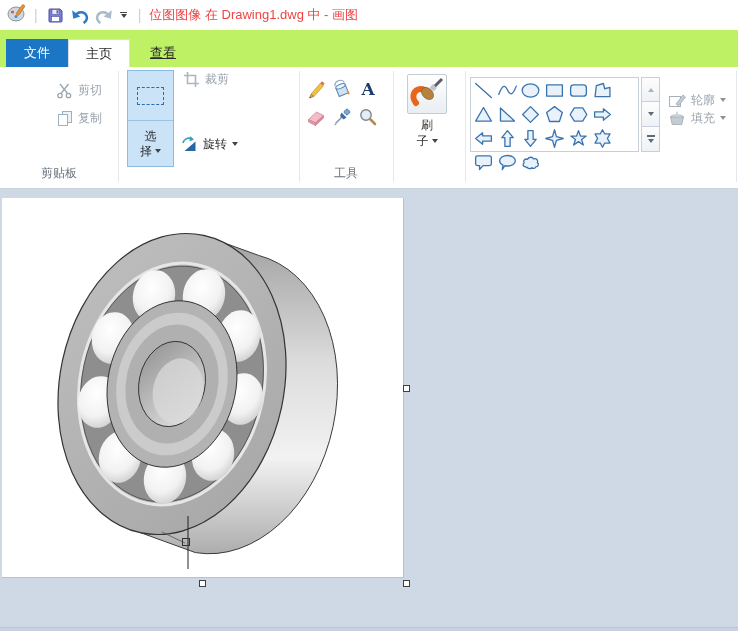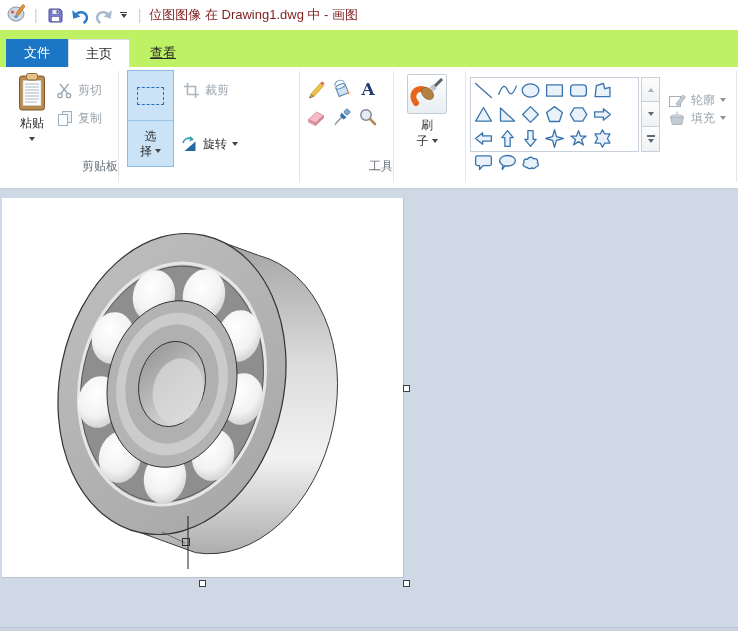--- a/index.html
+++ b/index.html
@@ -10,35 +10,35 @@
   
   .titlebar { position:absolute; left:0; top:0; width:100%; height:30px; background:#fff;
               display:flex; align-items:center; }
   .titlebar .logo { margin-left:7px; }
   .tsep { color:#cfcfcf; font-size:14px; margin:0 6px; }
   .qatbtn { width:24px; height:22px; display:flex; align-items:center; justify-content:center; }
   .qat-more { display:flex; flex-direction:column; align-items:center; gap:1px; width:16px; }
   .qat-more .bar { width:7px; height:1px; background:#444; }
   .caret { width:0; height:0; border-left:3.5px solid transparent; border-right:3.5px solid transparent; border-top:4px solid #444; }
   .caret.gray { border-top-color:#8b949c; }
-  .wtitle { font-size:13px; color:#7f1d1d; white-space:nowrap; margin-left:2px; }
+  .wtitle { font-size:13px; color:#ef4444; white-space:nowrap; margin-left:2px; }
 
   
   .tabrow { position:absolute; left:0; top:30px; width:100%; height:37px; background:#bef264; }
   .tab { position:absolute; top:9px; height:28px; line-height:28px; text-align:center;
          font-size:13px; color:#2b2b2b; }
   .tab-file { left:6px; width:62px; background:#1c76c6; color:#fff; }
   .tab-home { left:68px; width:62px; background:#fff; border:1px solid #d9dee4; border-bottom:none; }
   .tab-view { left:130px; width:66px;text-decoration:underline; }
 
   
   .ribbon { position:absolute; left:0; top:67px; width:100%; height:122px; background:#fff;
             border-bottom:1px solid #c9d2dd; }
   .vsep { position:absolute; top:4px; bottom:6px; width:1px; background:#e3e7ec; }
-  .seclabel { position:absolute; bottom:13px; font-size:12px; color:#69727c; text-align:right; }
+  .seclabel { position:absolute; bottom:6px; font-size:12px; color:#69727c; text-align:center; }
   .rbtn { position:absolute; display:flex; align-items:center; gap:5px; font-size:12px;
           color:#2b2b2b; height:24px; padding:0 2px; white-space:nowrap; }
   .rbtn.disabled { color:#9aa3ad; }
 
   
   .paste-btn { position:absolute; left:8px; top:5px; width:48px; height:94px;
                display:flex; flex-direction:column; align-items:center; }
   .paste-btn .plabel { font-size:12px; color:#2b2b2b; margin-top:3px; }
   .paste-btn .caret { margin-top:5px; }
 
@@ -136,38 +136,20 @@
     <div class="tab tab-view">查看</div>
   </div>
 
   <div class="ribbon">
     <div class="vsep" style="left:118px"></div>
     <div class="vsep" style="left:299px"></div>
     <div class="vsep" style="left:393px"></div>
     <div class="vsep" style="left:465px"></div>
     <div class="vsep" style="left:736px"></div>
 
-    <div class="paste-btn">
-      <svg width="30" height="40" viewBox="0 0 30 40">
-        <rect x="2.5" y="4" width="25" height="34" rx="2.5" fill="#bb8a50" stroke="#7d5a2c"></rect>
-        <rect x="6" y="8.5" width="18" height="25" fill="#fff" stroke="#c9c9c9" stroke-width="0.7"></rect>
-        <g stroke="#a9b4bf" stroke-width="1">
-          <line x1="8" y1="12" x2="22" y2="12"></line>
-            <line x1="8" y1="15" x2="22" y2="15"></line>
-          <line x1="8" y1="18" x2="22" y2="18"></line>
-            <line x1="8" y1="21" x2="22" y2="21"></line>
-          <line x1="8" y1="24" x2="22" y2="24"></line>
-            <line x1="8" y1="27" x2="22" y2="27"></line>
-          <line x1="8" y1="30" x2="20" y2="30"></line>
-        </g>
-        <rect x="9.5" y="1.5" width="11" height="6.5" rx="2" fill="#e7c287" stroke="#8a6a38"></rect>
-      </svg>
-      <span class="plabel">粘贴</span>
-      <span class="caret"></span>
-    </div>
     <div class="rbtn disabled" style="left:54px; top:11px">
       <svg width="17" height="17" viewBox="0 0 17 17">
         <g fill="none" stroke="#9aa6b2" stroke-width="1.3">
           <line x1="4" y1="2" x2="11.5" y2="11.5"></line>
             <line x1="12.5" y1="2" x2="5" y2="11.5"></line>
           <circle cx="4" cy="13.5" r="2.2"></circle>
             <circle cx="12.5" cy="13.5" r="2.2"></circle>
         </g>
       </svg>
       <span>剪切</span>
@@ -186,21 +168,21 @@
         <span class="marquee"></span>
       </div>
       <div class="select-text">
         <span>选</span>
         <span class="l2">
             <span>择</span>
             <span class="caret"></span>
           </span>
       </div>
     </div>
-    <div class="rbtn disabled" style="left:181px; top:11px">
+    <div class="rbtn disabled" style="left:181px; top:0">
       <svg width="17" height="17" viewBox="0 0 17 17">
         <g fill="none" stroke="#aab6c0" stroke-width="1.6">
           <path d="M4.5,1 V12.5 H16"></path>
             <path d="M1,4.5 H12.5 V16"></path>
         </g>
       </svg>
       <span>裁剪</span>
     </div>
     <div class="rbtn" style="left:178px; top:65px">
       <svg width="18" height="18" viewBox="0 0 18 18">

